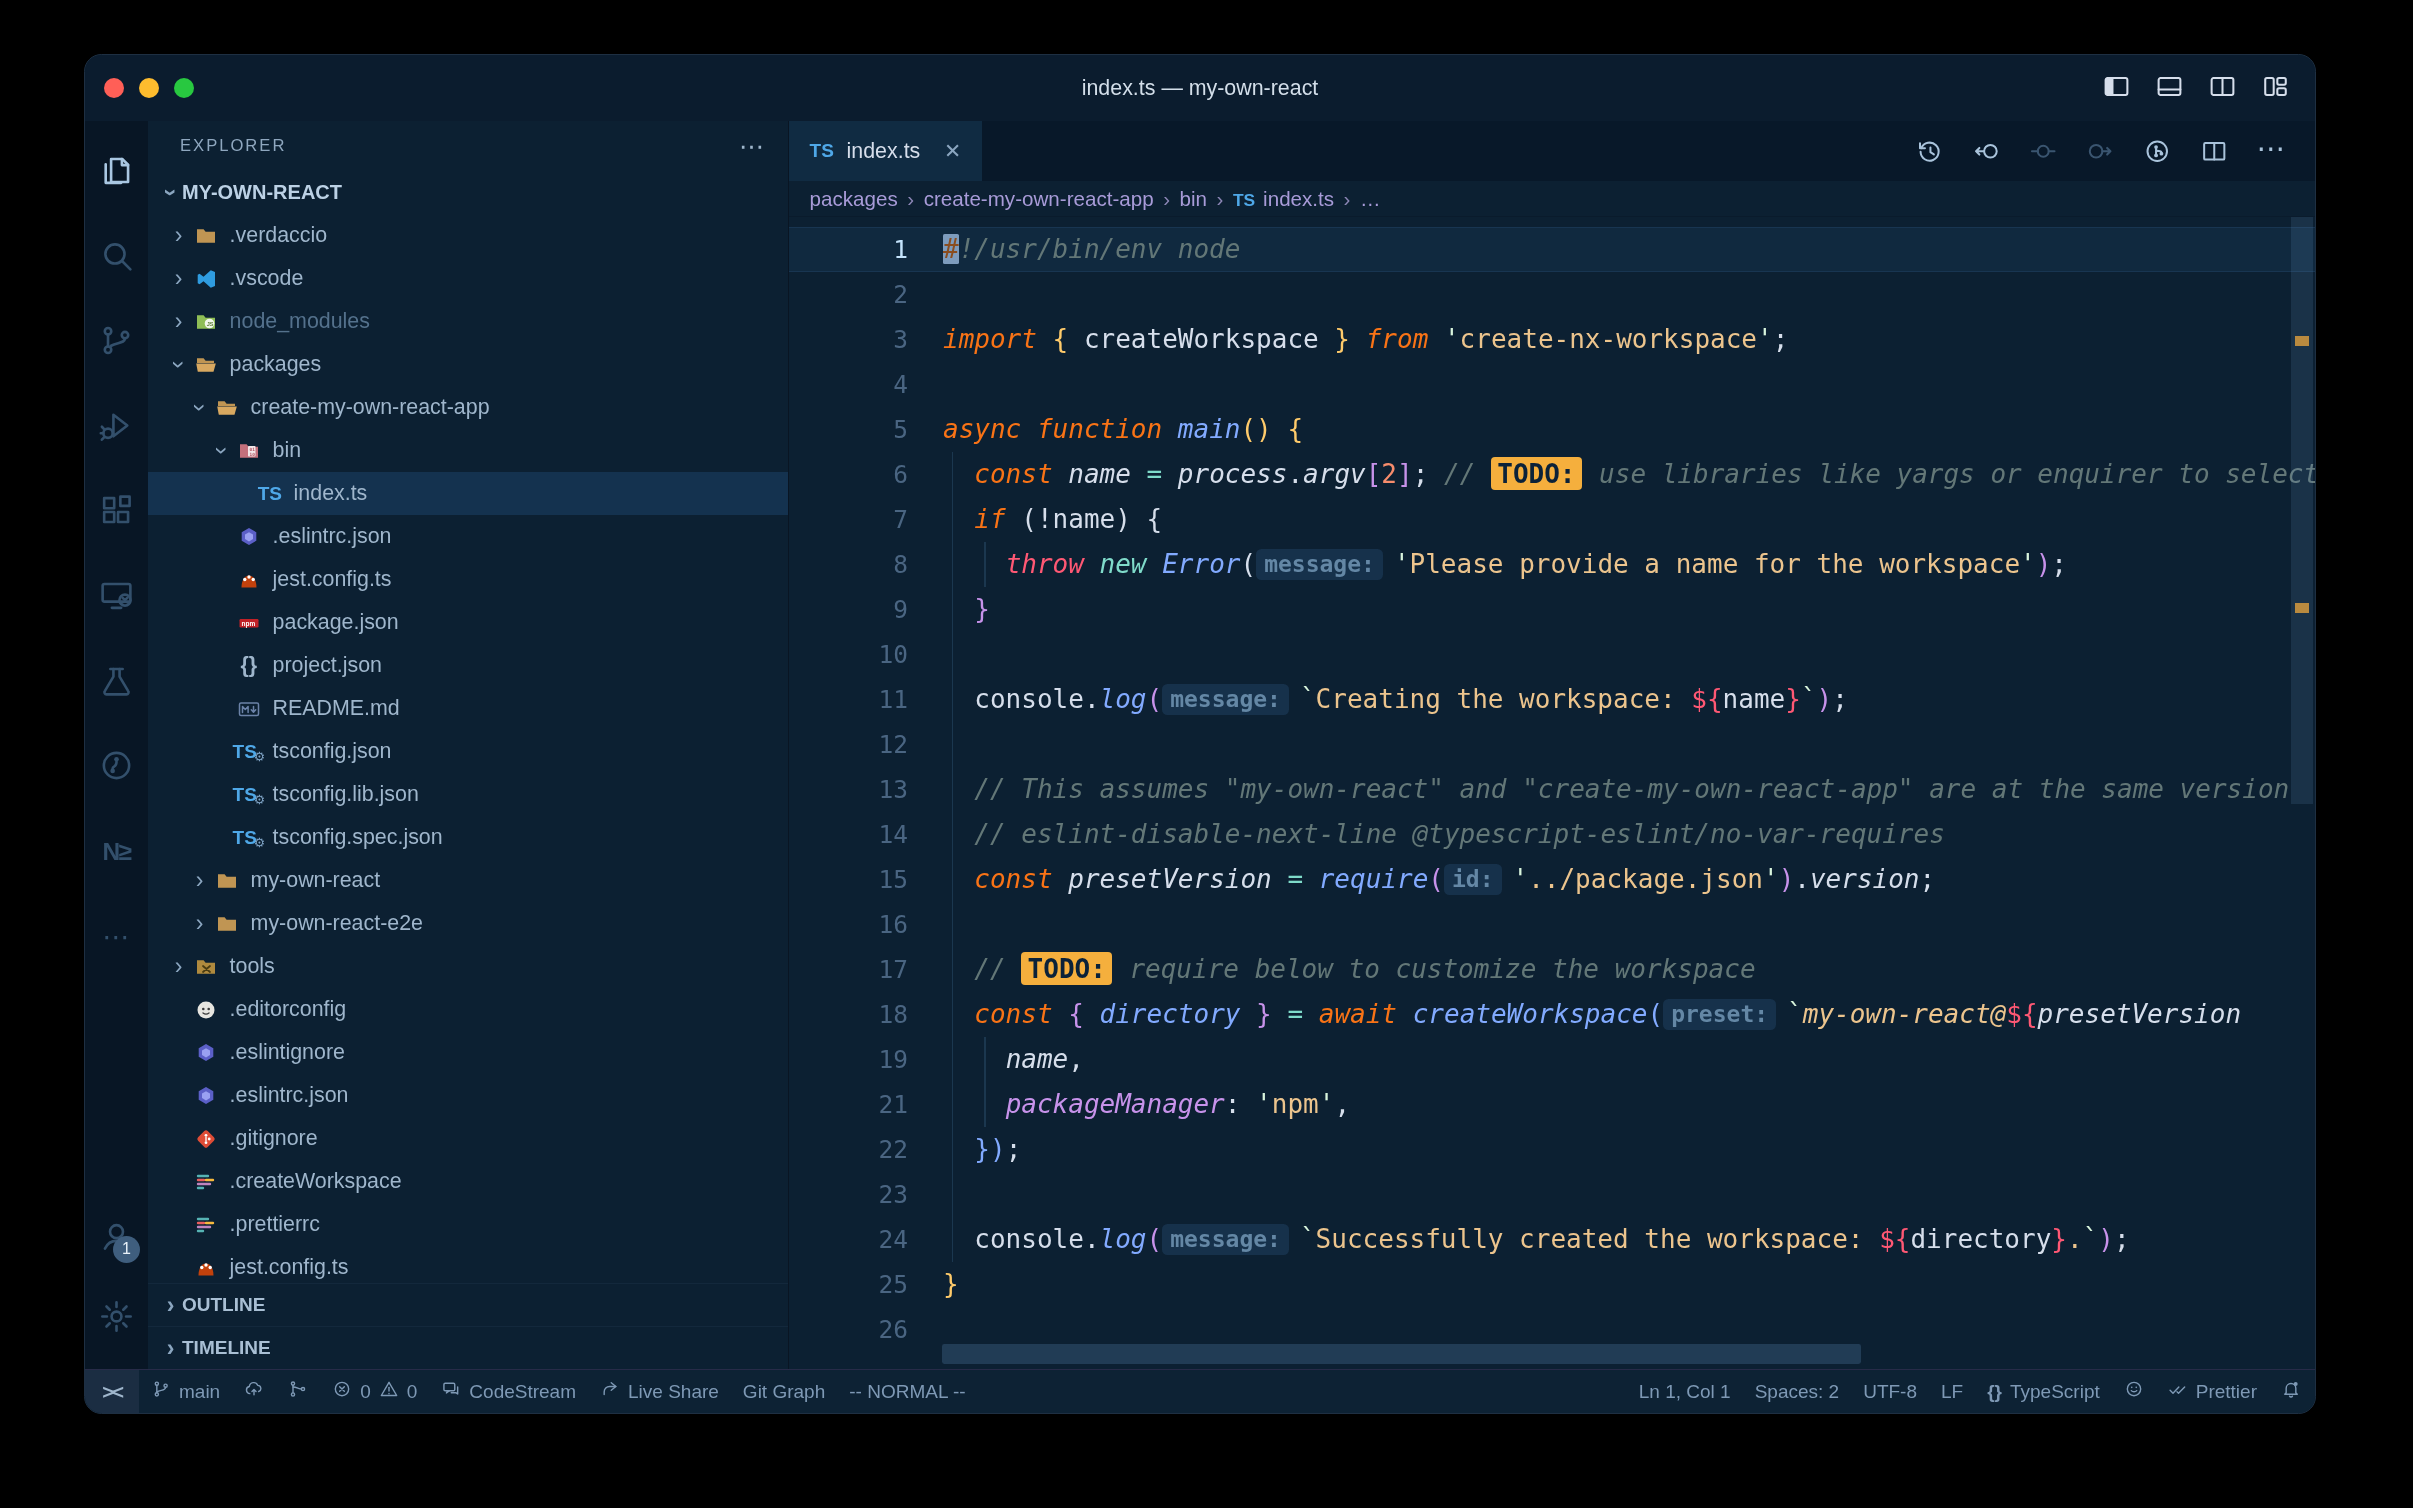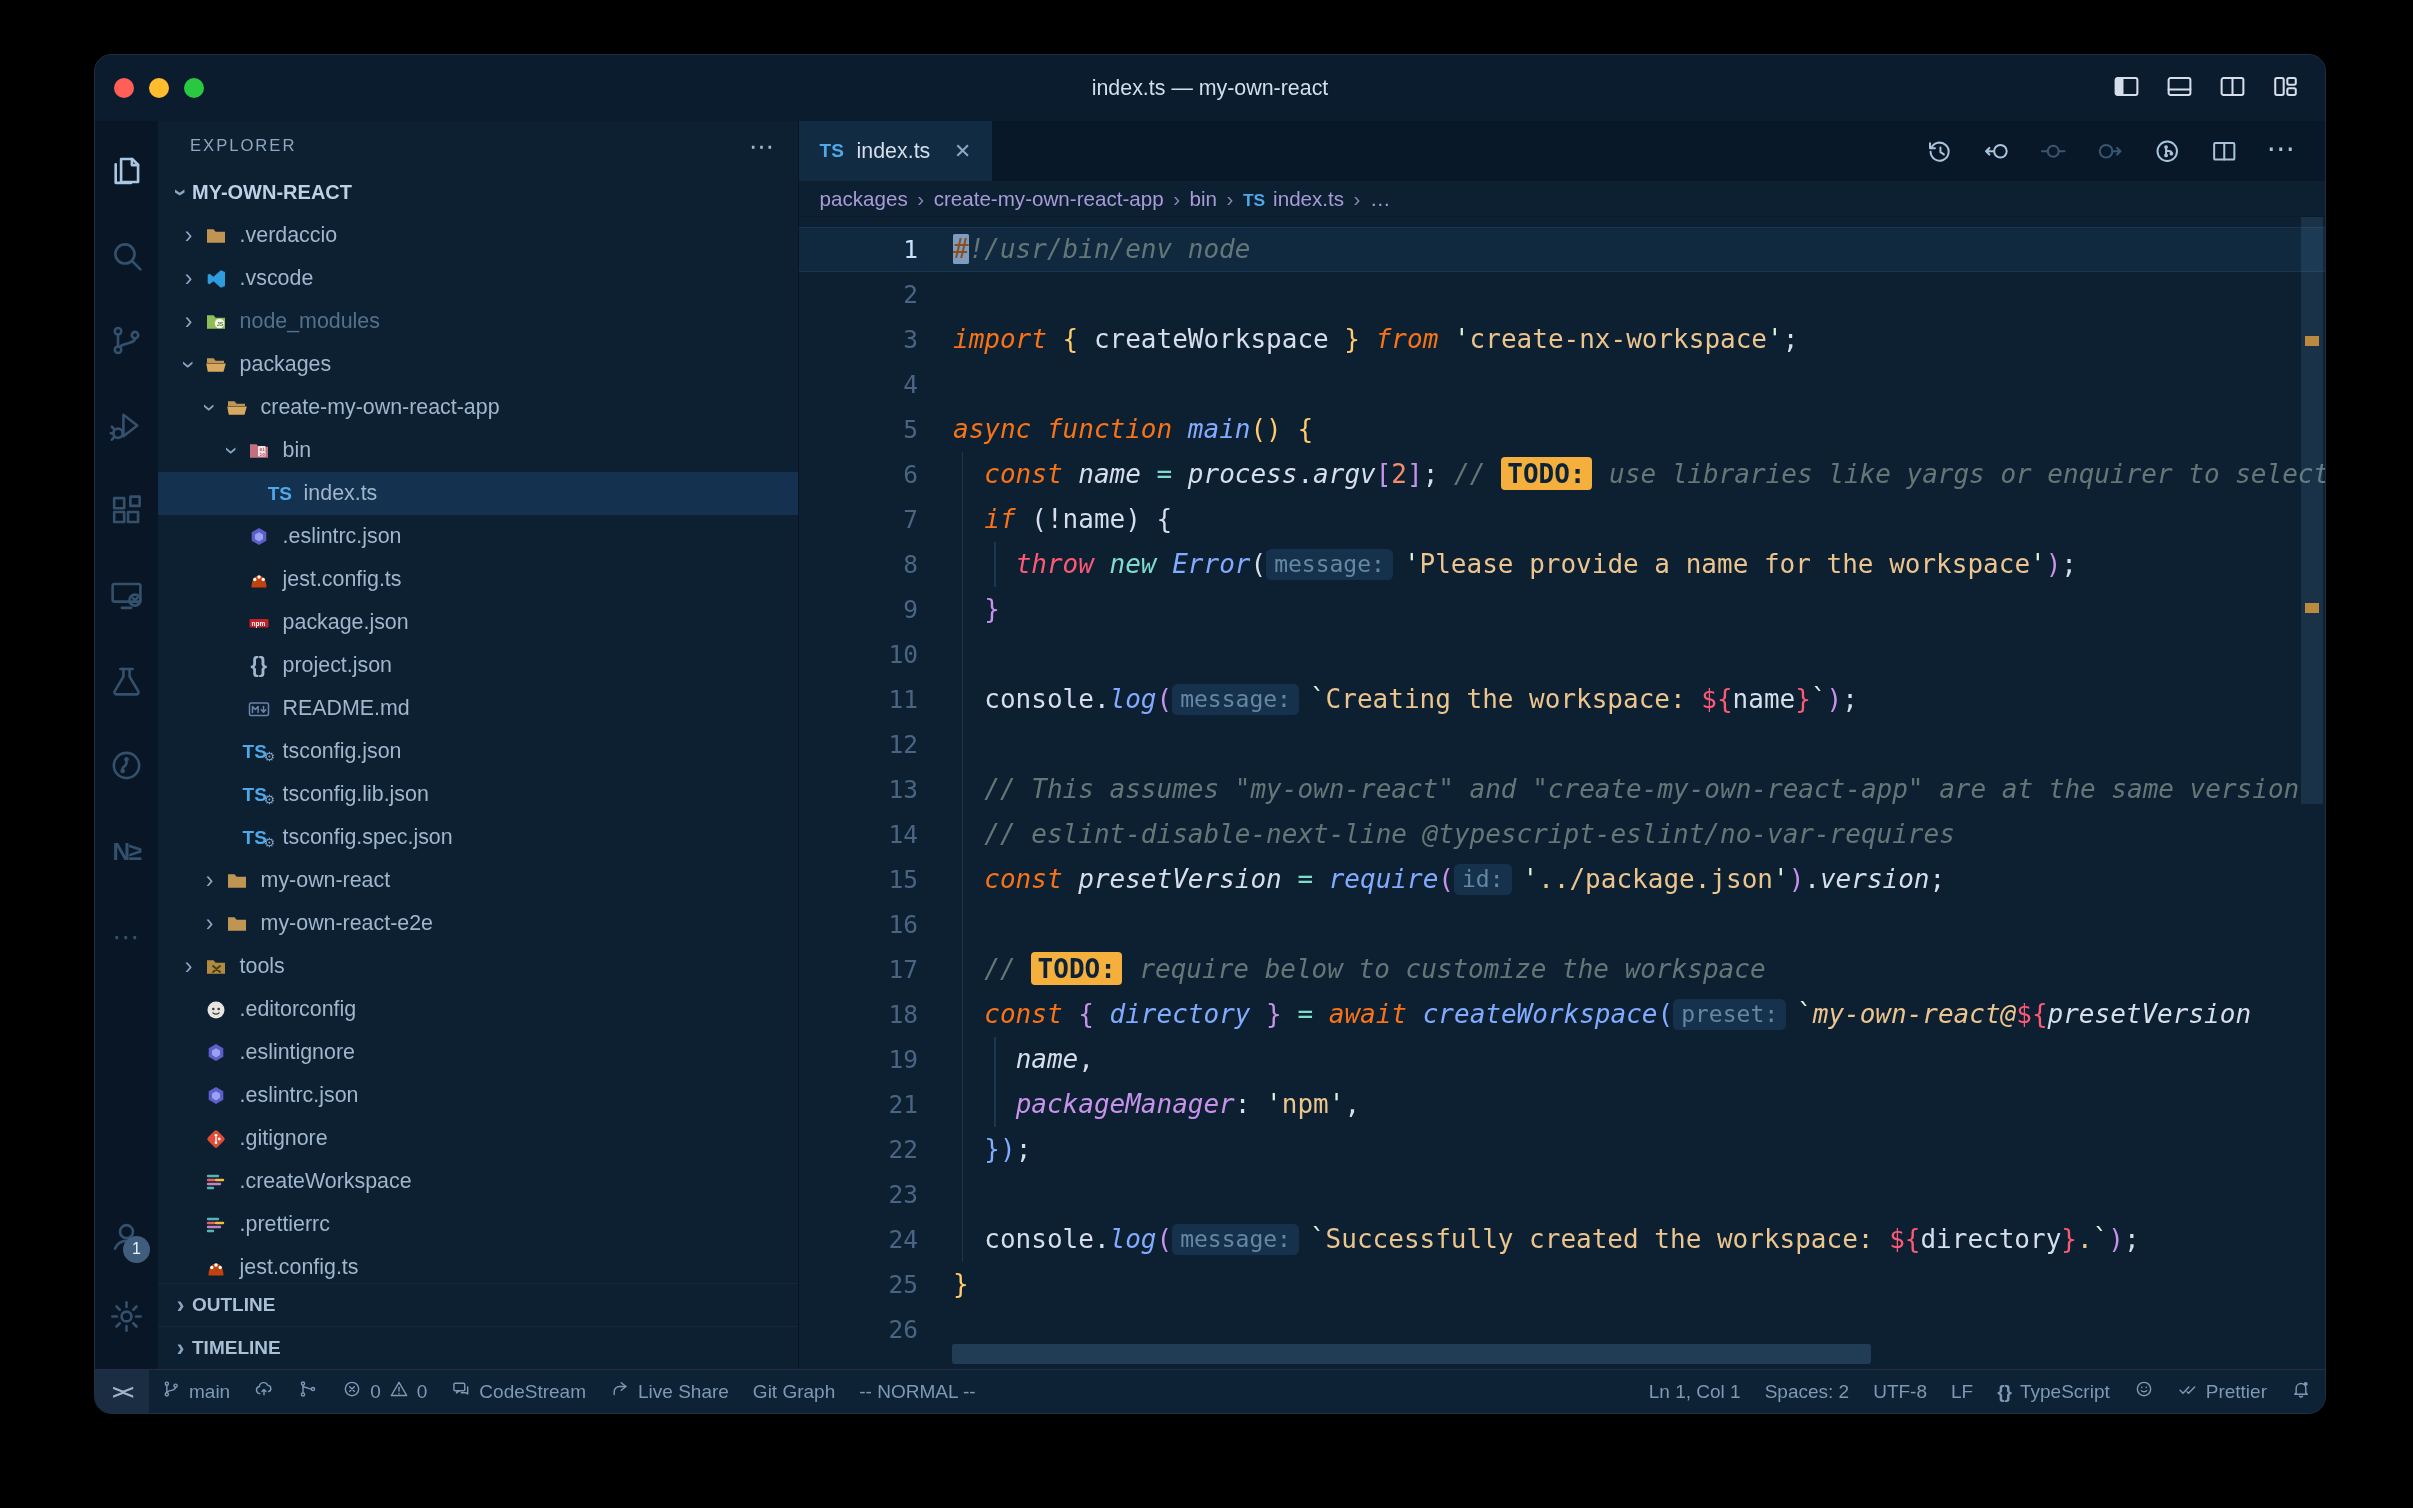--- a/index.html
+++ b/index.html
@@ -1,17 +1,17 @@
 <!DOCTYPE html>
 <html style="font-size:12.7px"><head>
 <meta charset="utf-8">
 <style>
   html,body{margin:0;padding:0;background:#000;width:2413px;height:1509px;font-family:"Liberation Sans",sans-serif;}
   *{box-sizing:border-box;-webkit-font-smoothing:antialiased;}
-  .window{position:absolute;left:94px;top:54px;width:2232px;height:1360px;background:#0C2032;border-radius:17.4px;overflow:hidden;border:0.8px solid #1E2F42;box-shadow:0 40px 111px rgba(0,0,0,.7);display:flex;flex-direction:column;}
+  .window{position:absolute;left:84px;top:54px;width:2232px;height:1360px;background:#0C2032;border-radius:17.4px;overflow:hidden;border:0.8px solid #1E2F42;box-shadow:0 40px 111px rgba(0,0,0,.7);display:flex;flex-direction:column;}
   
   .titlebar{height:66px;flex:none;background:#0B1C2E;position:relative;display:flex;align-items:center;justify-content:center;}
   .traffic{position:absolute;left:19px;top:0;height:100%;display:flex;align-items:center;gap:15px;}
   .tl{width:20px;height:20px;border-radius:50%;}
   .tl.r{background:#FF5F57}.tl.y{background:#FEBC2E}.tl.g{background:#28C840}
   .title-text{font-size:21.4px;color:#D3DEE9;}
   .layout-controls{position:absolute;right:25px;top:0;height:100%;display:flex;align-items:center;gap:24px;color:#D6DEEB;}
   .layout-controls svg{width:29px;height:29px;}
   
   .main{flex:1;display:flex;min-height:0;}
@@ -79,21 +79,21 @@
   .tk-pl{color:#D6DEEB;}
   .tk-pm{color:#C792EA;}
   .tk-brY{color:#FFCB6B;}
   .tk-brB{color:#82AAFF;}
   .tk-texp{color:#FF5874;}
   .tk-flow{color:#FF5874;font-style:italic;}
   .tk-new{color:#7FDBCA;font-style:italic;}
   .tk-prop{color:#C792EA;font-style:italic;}
   .tk-bool{color:#FF5874;font-style:italic;}
   .tk-todo{background:#F5AF3D;color:#0B2239;font-weight:bold;font-style:normal;border-radius:4px;padding:1.6px 6.3px;margin-right:1.6px;}
-  .tk-inlay{background:#16314B;color:#6487A5;border-radius:5.5px;padding:2.4px 8px;margin-right:11px;font-size:23px;}
+  .tk-inlay{background:#16314B;color:#6487A5;border-radius:5.5px;padding:2.4px 8px;margin-right:11px;font-size:23px;font-weight:bold;}
   .tk-cur{background:#7E9CBD;color:#8A4D1F;border-radius:1.6px;}
   .vscroll{position:absolute;right:1.6px;top:0;width:22px;height:587px;background:rgba(110,160,210,.14);cursor:pointer;}
   .ov-mark{position:absolute;right:4.7px;width:14.2px;height:10.3px;background:#B98A3F;}
   .hscroll{position:absolute;left:153px;bottom:4.7px;width:919px;height:20px;background:rgba(110,160,210,.22);border-radius:2.4px;cursor:pointer;}
   
   .statusbar{height:44px;flex:none;background:#0D2234;border-top:1.6px solid #272B48;display:flex;align-items:center;font-size:19px;color:#7E99B5;}
   .sb-item{display:flex;align-items:center;gap:8px;padding:0 12px;height:100%;cursor:pointer;white-space:nowrap;}
   .sb-item svg{width:20px;height:20px;}
   .remote-box{background:#1B2D42;width:54px;justify-content:center;color:#9FB6CC;font-weight:bold;font-size:20.6px;letter-spacing:-2.4px;padding:0;}
   .sb-right{margin-left:auto;display:flex;align-items:center;height:100%;padding-right:2px;}

